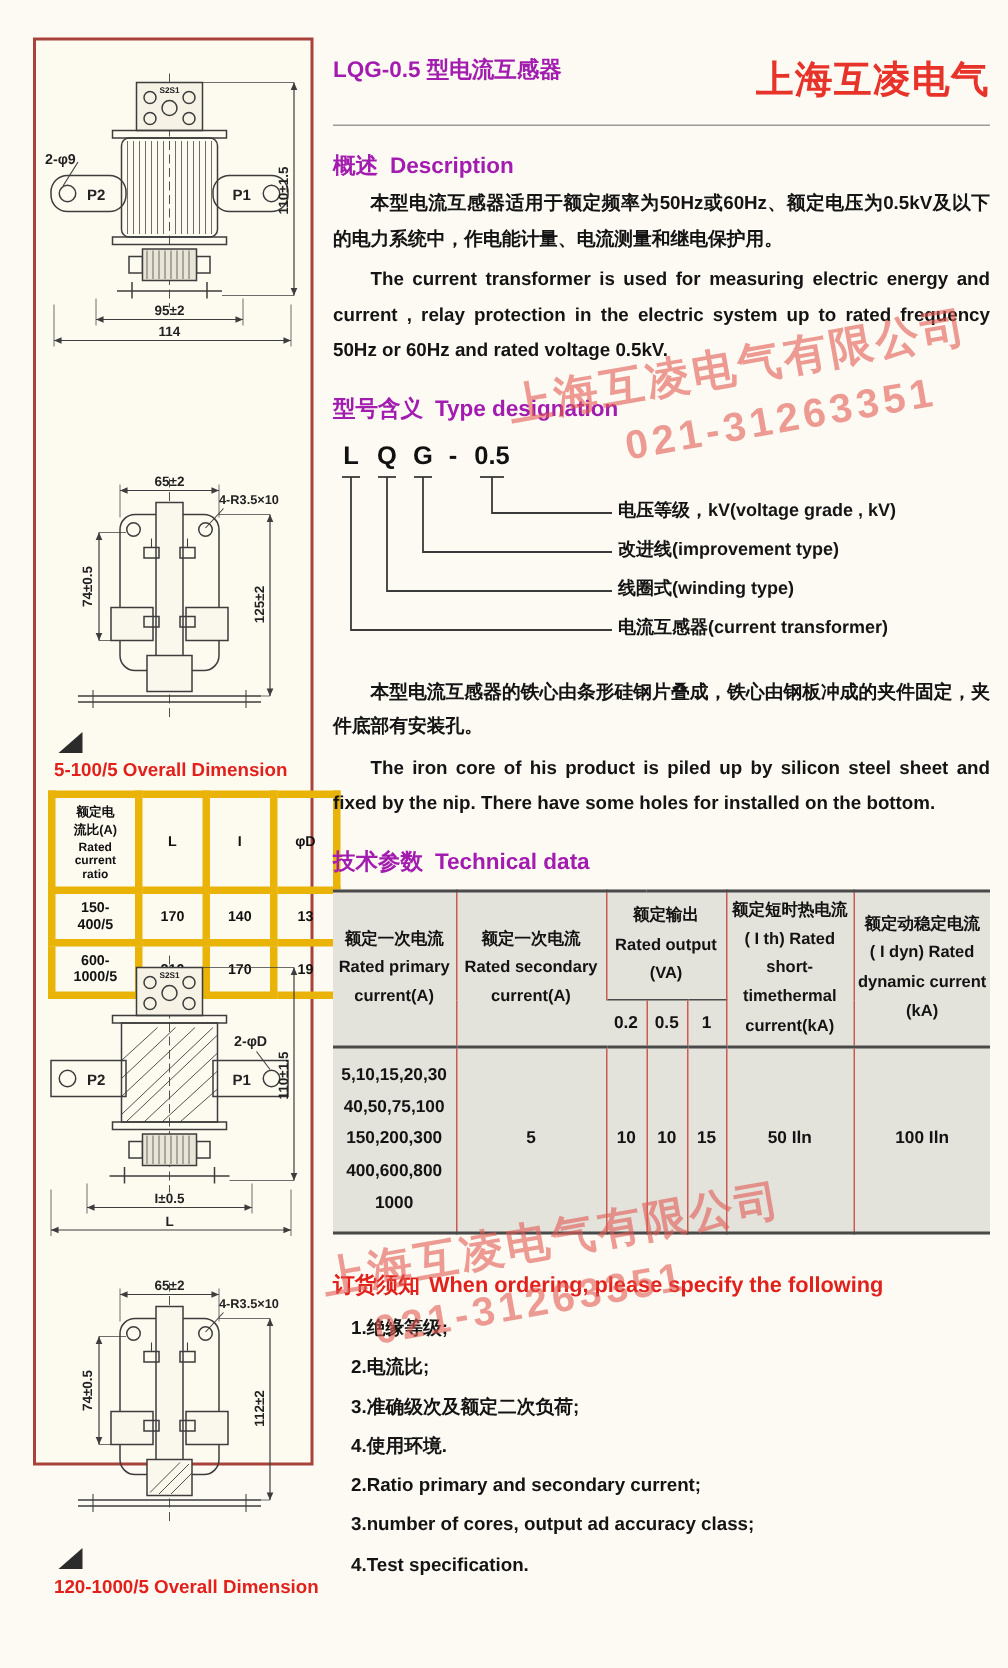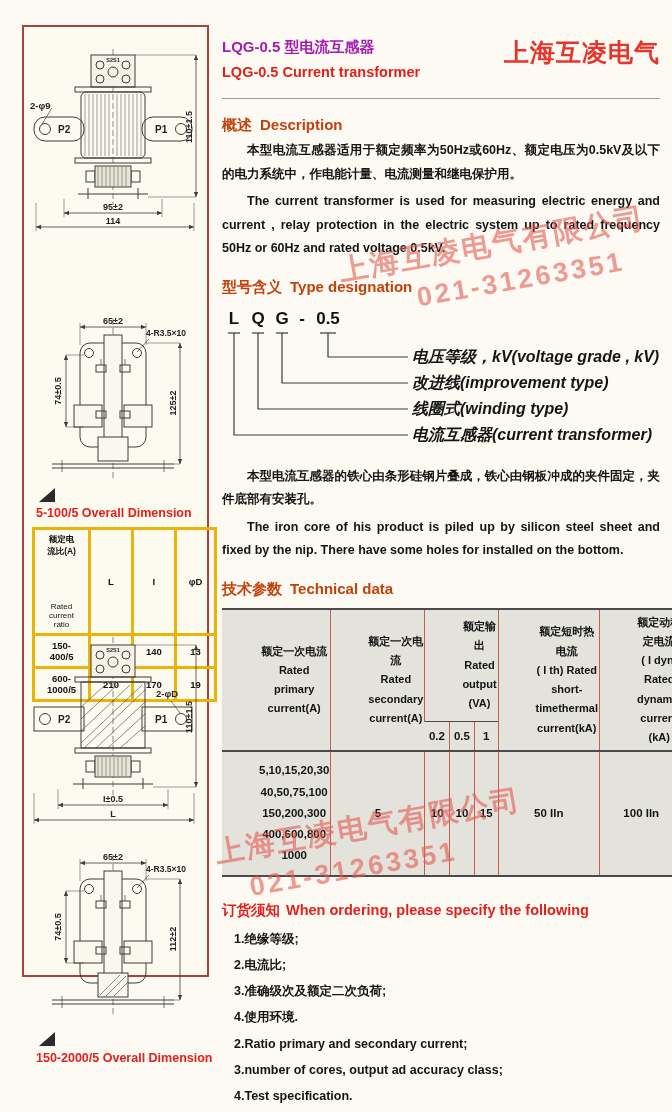--- a/index.html
+++ b/index.html
@@ -20,63 +20,63 @@
   .sidebar svg text { font-family:"Liberation Sans",sans-serif; fill:#222; font-weight:bold; }
   .draw { position:absolute; left:4px; }
   .black-arrow { position:absolute; left:14px; }
   .side-title {
     position:absolute; left:12px; color:#e2201c; font-weight:bold; font-size:12.5px; white-space:nowrap;
   }
   table.dims {
     position:absolute; left:8px; width:168px; border-collapse:collapse;
     font-size:9.5px; font-weight:bold; text-align:center; color:#111;
   }
-  table.dims th, table.dims td { border:3px solid #eab308; padding:4px 12px; }
+  table.dims th, table.dims td { border:5px solid #eab308; padding:4px 12px; }
   table.dims .hr-cn { display:block; font-size:8.5px; }
-  table.dims .hr-en { display:block; font-size:8px; font-weight:normal;margin-top:44px; }
+  table.dims .hr-en { display:block; font-size:8px; font-weight:bold; }
 
   
   .content { position:absolute; left:222px; top:34px; width:438px; }
   .titlebar { display:flex; justify-content:space-between; align-items:flex-start; }
   .title-cn { color:#a21caf; font-weight:bold; font-size:15px; line-height:1.7; }
   .title-en { color:#e2201c; font-weight:bold; font-size:14.5px; line-height:1.7; }
   .brand { color:#e8332a; font-weight:bold; font-size:25px; letter-spacing:1px; margin-top:2px; white-space:nowrap; }
   .divider { border-top:1.5px solid #9a9a9a; margin-top:14px; }
 
   .sec-head { margin-top:17px; }
-  .sec-head .cn, .sec-head .en { color:#c2410c; font-weight:bold; font-size:15px; }
+  .sec-head .cn, .sec-head .en { color:#a21caf; font-weight:bold; font-size:15px; }
   .sec-head .en { margin-left:8px; }
 
   p.body-text {
     font-size:12.5px; font-weight:bold; line-height:1.88; text-indent:2em;
     margin-top:4px; color:#141414; text-align:justify;
   }
 
   
   .designation { position:relative; height:152px; margin-top:12px; }
   .code-row { display:flex; font-size:17px; font-weight:bold; color:#111; }
   .code-row .ch { display:inline-block; text-align:center; }
   .code-row .w24 { width:24px; } .code-row .w16 { width:16px; } .code-row .w36 { width:36px; }
   .designation svg { position:absolute; left:0; top:22px; }
   .des-label {
-    position:absolute; left:190px; font-size:16px; font-weight:bold; color:#141414; white-space:nowrap;font-style:italic;
+    position:absolute; left:190px; font-size:12px; font-weight:bold; color:#141414; white-space:nowrap;
   }
 
   
   table.tech {
     width:438px; border-collapse:collapse; margin-top:9px; background:#e3e2db;
     text-align:center; color:#131313;
     border-top:2.5px solid #4a4a4a; border-bottom:2.5px solid #4a4a4a;
   }
   table.tech th, table.tech td { border-left:1.5px solid #cc5a52; padding:3px 1px; font-weight:bold; }
   table.tech th:first-child, table.tech td:first-child { border-left:none;margin-left:44px; }
   table.tech th { font-size:11px; line-height:1.75; }
   table.tech .sub-row th { border-top:1.5px solid #4a4a4a; font-size:11.5px; padding:3px 0; }
   table.tech tr.body td { border-top:2px solid #4a4a4a; font-size:11.5px; line-height:1.85; padding:8px 1px; }
-  table.tech .ln { display:block;padding-left:36px; }
+  table.tech .ln { display:block; }
 
   
   .order-head { margin-top:24px; }
   .order-head .cn, .order-head .en { color:#e2201c; font-weight:bold; font-size:14.5px; }
   .order-head .en { margin-left:6px; }
   ul.order-list { list-style:none; margin-top:6px;margin-left:12px; }
   ul.order-list li { font-size:12.5px; font-weight:bold; line-height:2.1; color:#141414; }
 
   
   .wm {
@@ -354,29 +354,28 @@
     <text x="85" y="9" font-size="9" text-anchor="middle">65±2</text>
     <text x="118" y="21" font-size="8.5">4-R3.5×10</text>
     <text transform="rotate(-90 33 76)" x="33" y="76" font-size="9" text-anchor="middle">74±0.5</text>
     <text transform="rotate(-90 148 88)" x="148" y="88" font-size="9" text-anchor="middle">112±2</text>
   </svg>
 
   <svg class="black-arrow" style="top:1004px" width="18" height="16" viewBox="0 0 18 16">
     <polygon points="1,15 17,15 17,1" fill="#2b2b2b"></polygon>
   </svg>
 
-  <div class="side-title" style="top:1024px">150-2000/5 Overall Dimension</div>
+  <div class="side-title" style="top:1024px">120-1000/5 Overall Dimension</div>
 </div>
 
 <div class="content">
 
   <div class="titlebar">
     <div>
       <div class="title-cn">LQG-0.5 型电流互感器</div>
-      <div class="title-en">LQG-0.5 Current transformer</div>
     </div>
     <div class="brand">上海互凌电气</div>
   </div>
 
   <div class="divider"></div>
 
   <div class="sec-head">
     <span class="cn">概述</span><span class="en">Description</span>
   </div>
   <p class="body-text">本型电流互感器适用于额定频率为50Hz或60Hz、额定电压为0.5kV及以下的电力系统中，作电能计量、电流测量和继电保护用。</p>

